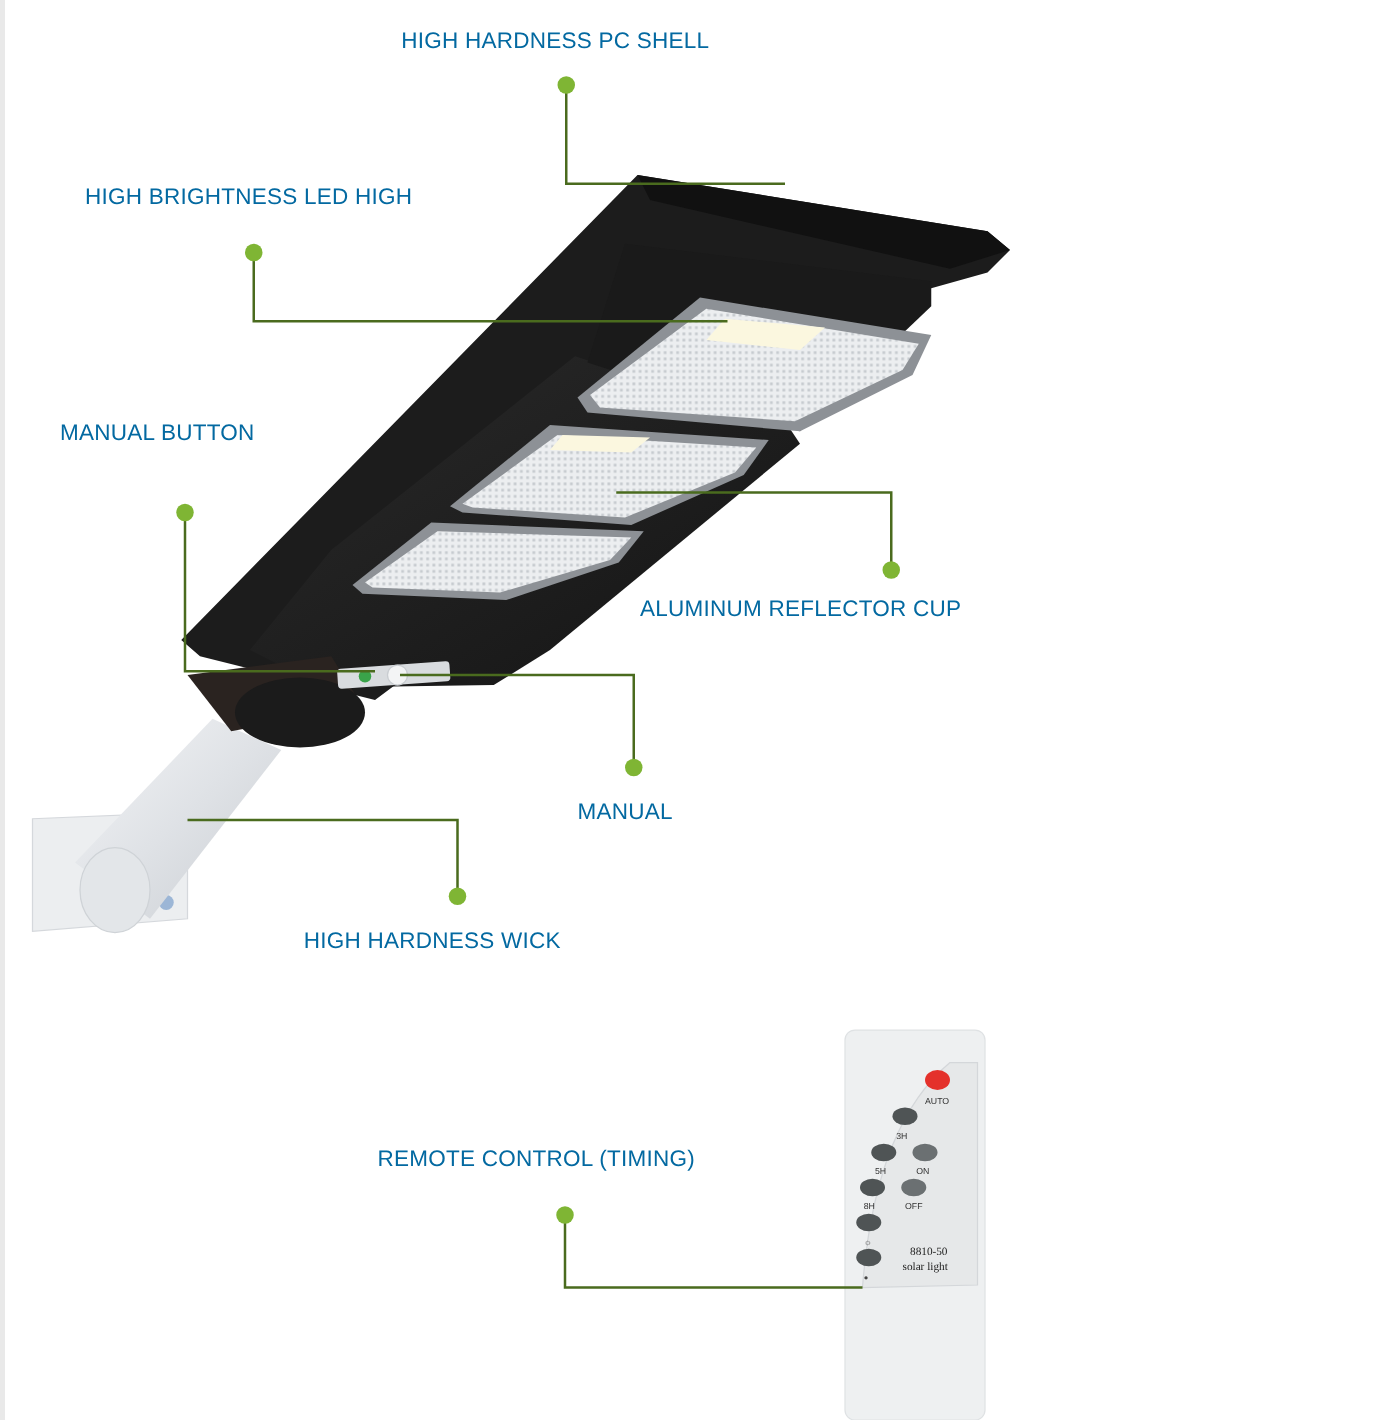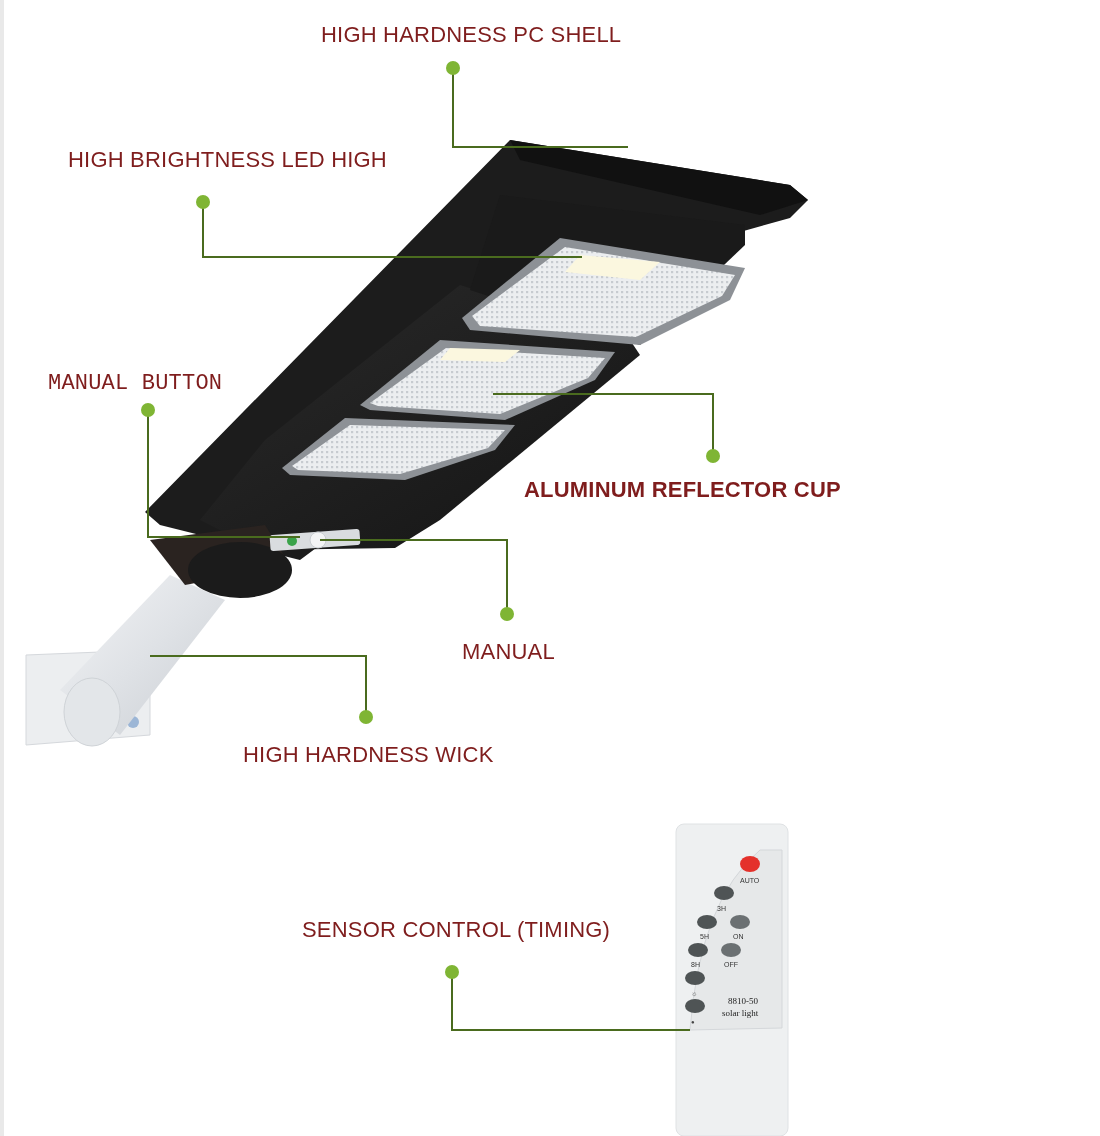--- a/index.html
+++ b/index.html
@@ -1,19 +1,19 @@
 <!DOCTYPE html>
 <html><head>
 <meta charset="utf-8">
 <style>
   html, body { margin:0; padding:0; }
   body { width:1100px; height:1136px; background:#ffffff; position:relative; overflow:hidden;
          font-family:"Liberation Sans", "DejaVu Sans", sans-serif; }
   .left-strip { position:absolute; left:0; top:0; width:4px; height:1136px; background:#e9e9e9; }
-  .label { position:absolute; font-size:22px; color:#7f1d1d; letter-spacing:0.2px; white-space:nowrap; }
+  .label { position:absolute; font-size:18px; color:#0369a1; letter-spacing:0.2px; white-space:nowrap; }
   svg.art { position:absolute; left:0; top:0; }
   .remote-text { font-family:"Liberation Serif","DejaVu Serif",serif; }
 </style>
 </head>
 <body>
 
 <div class="left-strip"></div>
 
 <svg class="art" width="1100" height="1136" viewBox="0 0 1100 1136">
   <defs>
@@ -111,17 +111,17 @@
     <circle cx="148" cy="410" r="7"></circle>
     <circle cx="713" cy="456" r="7"></circle>
     <circle cx="507" cy="614" r="7"></circle>
     <circle cx="366" cy="717" r="7"></circle>
     <circle cx="452" cy="972" r="7"></circle>
   </g>
 </svg>
 
 <div class="label" style="left:321px; top:22px;">HIGH HARDNESS PC SHELL</div>
 <div class="label" style="left:68px; top:147px;">HIGH BRIGHTNESS LED HIGH</div>
-<div class="label" style="left:48px; top:371px;font-family:Liberation Mono, monospace;">MANUAL BUTTON</div>
-<div class="label" style="left:524px; top:477px;font-weight:bold;">ALUMINUM REFLECTOR CUP</div>
+<div class="label" style="left:48px; top:336px;">MANUAL BUTTON</div>
+<div class="label" style="left:512px; top:477px;">ALUMINUM REFLECTOR CUP</div>
 <div class="label" style="left:462px; top:639px;">MANUAL</div>
 <div class="label" style="left:243px; top:742px;">HIGH HARDNESS WICK</div>
-<div class="label" style="left:302px; top:917px;">SENSOR CONTROL (TIMING)</div>
+<div class="label" style="left:302px; top:917px;">REMOTE CONTROL (TIMING)</div>
 
 </body></html>

